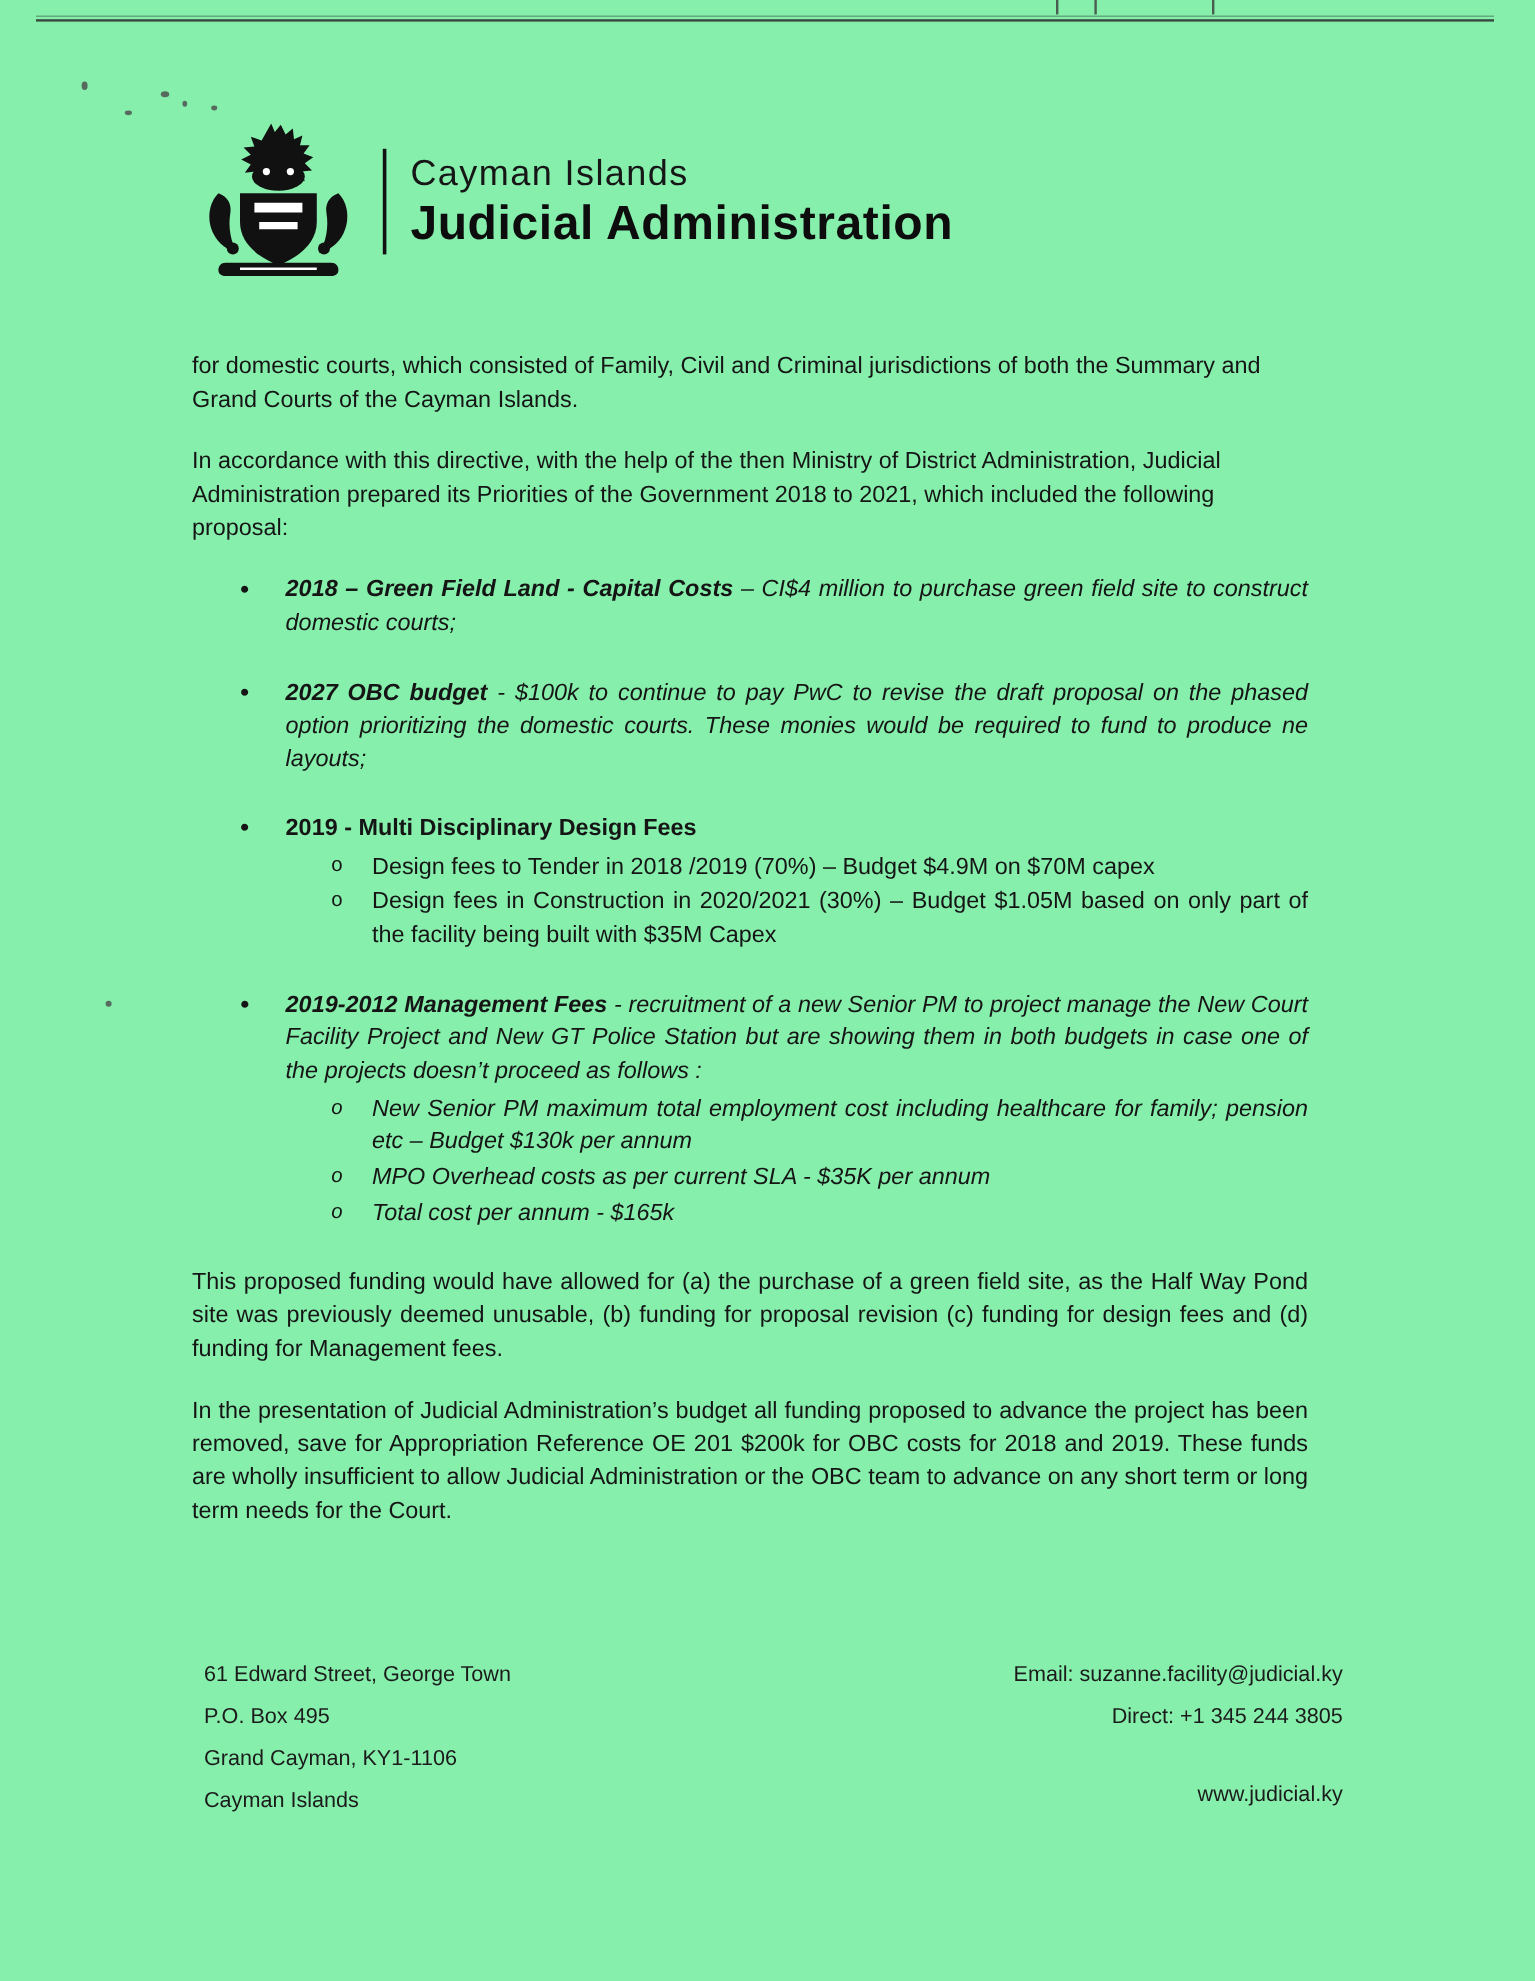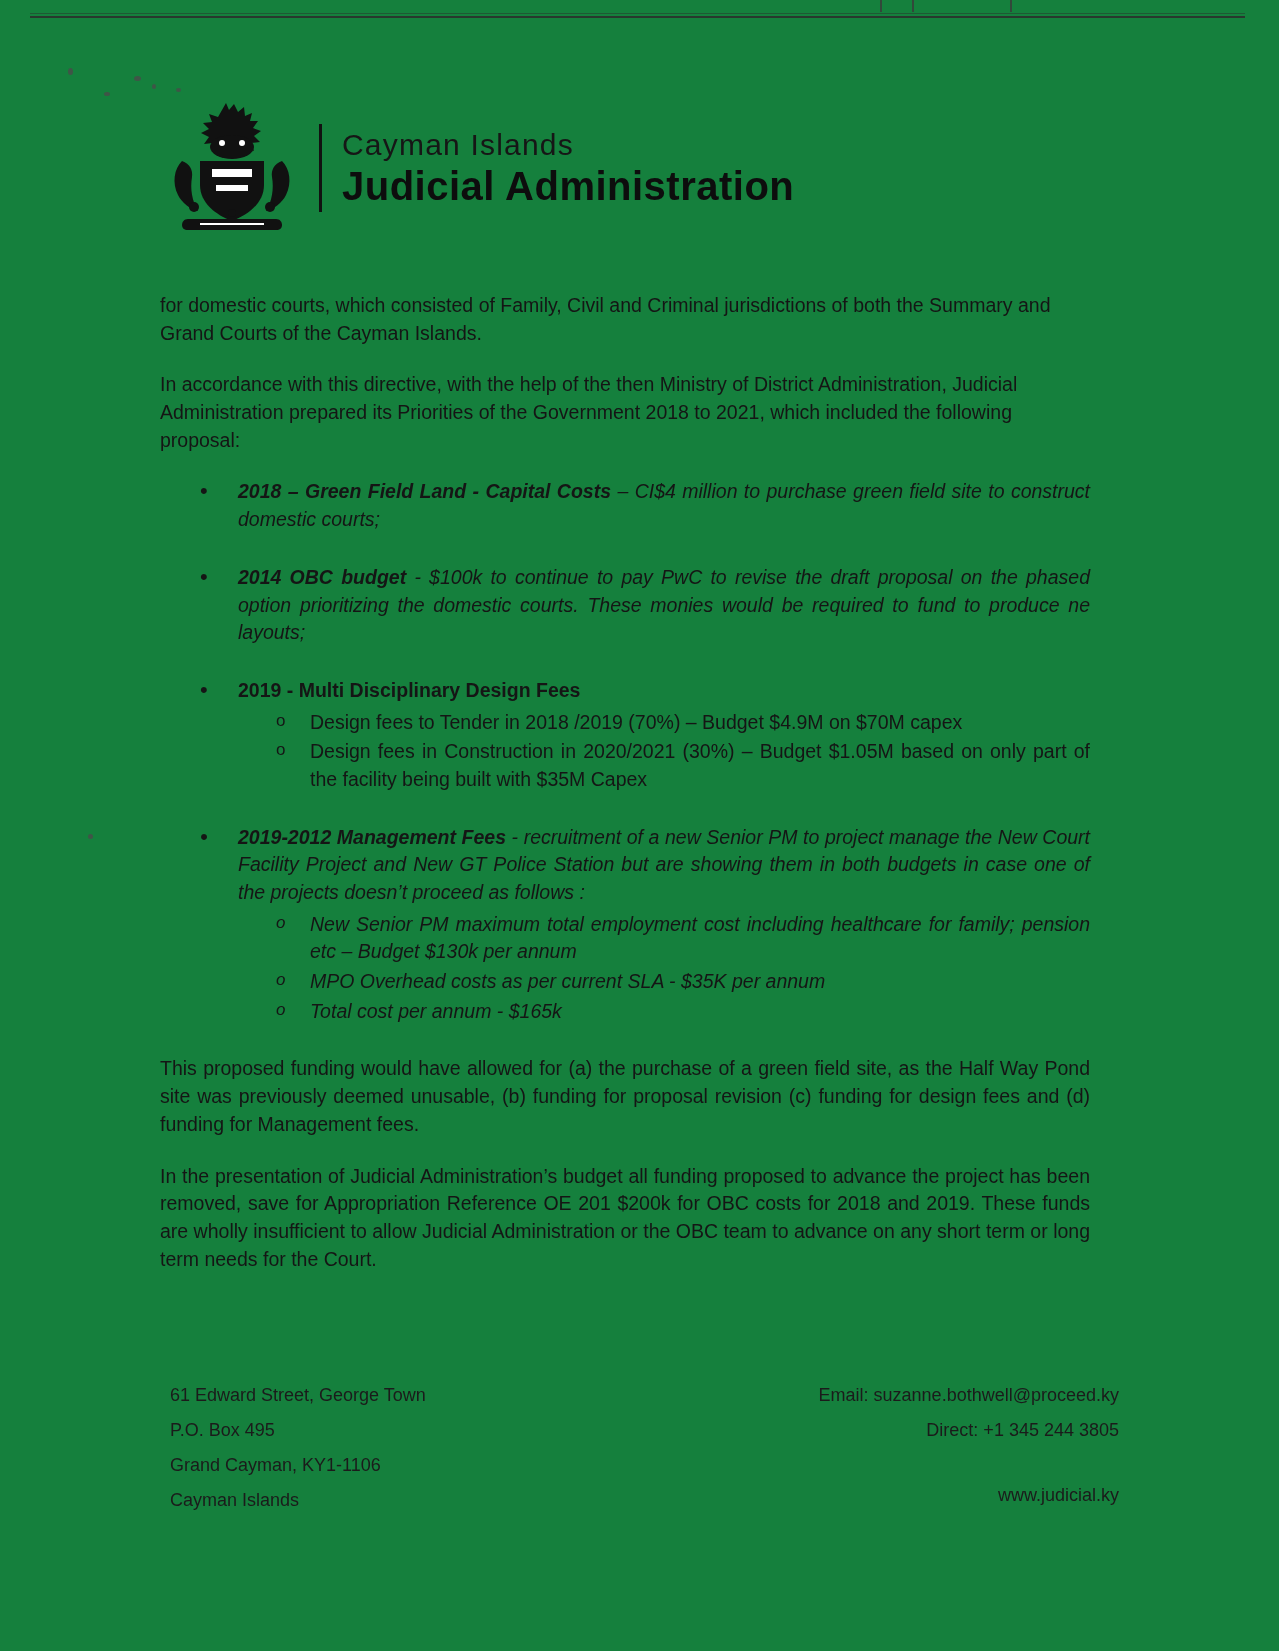--- a/index.html
+++ b/index.html
@@ -9,21 +9,21 @@
   }
   body {
     font-family: "Liberation Sans", sans-serif;
     color: #1a1a1a;
   }
   .page {
     position: relative;
     width: 1279px;
     height: 1651px;
     margin: 0 auto;
-    background: #15803d;
+    background: #86efac;
     overflow: hidden;
   }
   
   .scan-top-line {
     position: absolute;
     left: 30px;
     top: 16px;
     width: 1215px;
     height: 2px;
     background: #2b2b2b;
@@ -216,21 +216,21 @@
 
     <p class="para">In accordance with this directive, with the help of the then Ministry of District Administration, Judicial Administration prepared its Priorities of the Government 2018 to 2021, which included the following proposal:</p>
 
     <ul class="bullets">
 
       <li>
         <span class="b-text italic-block"><b>2018 – Green Field Land - Capital Costs</b><span> – CI$4 million to purchase green field site to construct domestic courts;</span></span>
       </li>
 
       <li>
-        <span class="b-text italic-block"><b>2014 OBC budget</b><span> - $100k to continue to pay PwC to revise the draft proposal on the phased option prioritizing the domestic courts. These monies would be required to fund to produce ne layouts;</span></span>
+        <span class="b-text italic-block"><b>2027 OBC budget</b><span> - $100k to continue to pay PwC to revise the draft proposal on the phased option prioritizing the domestic courts. These monies would be required to fund to produce ne layouts;</span></span>
       </li>
 
       <li>
         <span class="b-text"><b>2019  - Multi Disciplinary Design Fees</b><span></span></span>
         <ul class="subs">
           <li>Design fees to Tender in 2018 /2019 (70%) – Budget $4.9M on $70M capex</li>
           <li> Design fees in Construction in 2020/2021 (30%) – Budget $1.05M based on only part of the facility being built with $35M Capex</li>
         </ul>
       </li>
 
@@ -252,20 +252,20 @@
   </div>
 
   <div class="footer">
     <div class="footer-left">
       <div>61 Edward Street, George Town</div>
       <div>P.O. Box 495</div>
       <div>Grand Cayman, KY1-1106</div>
       <div>Cayman Islands</div>
     </div>
     <div class="footer-right">
-      <div>Email: suzanne.bothwell@proceed.ky</div>
+      <div>Email: suzanne.facility@judicial.ky</div>
       <div>Direct:   +1 345 244 3805</div>
       <div class="spacer"></div>
       <div>www.judicial.ky</div>
     </div>
   </div>
 
 </div>
 
 </body></html>

